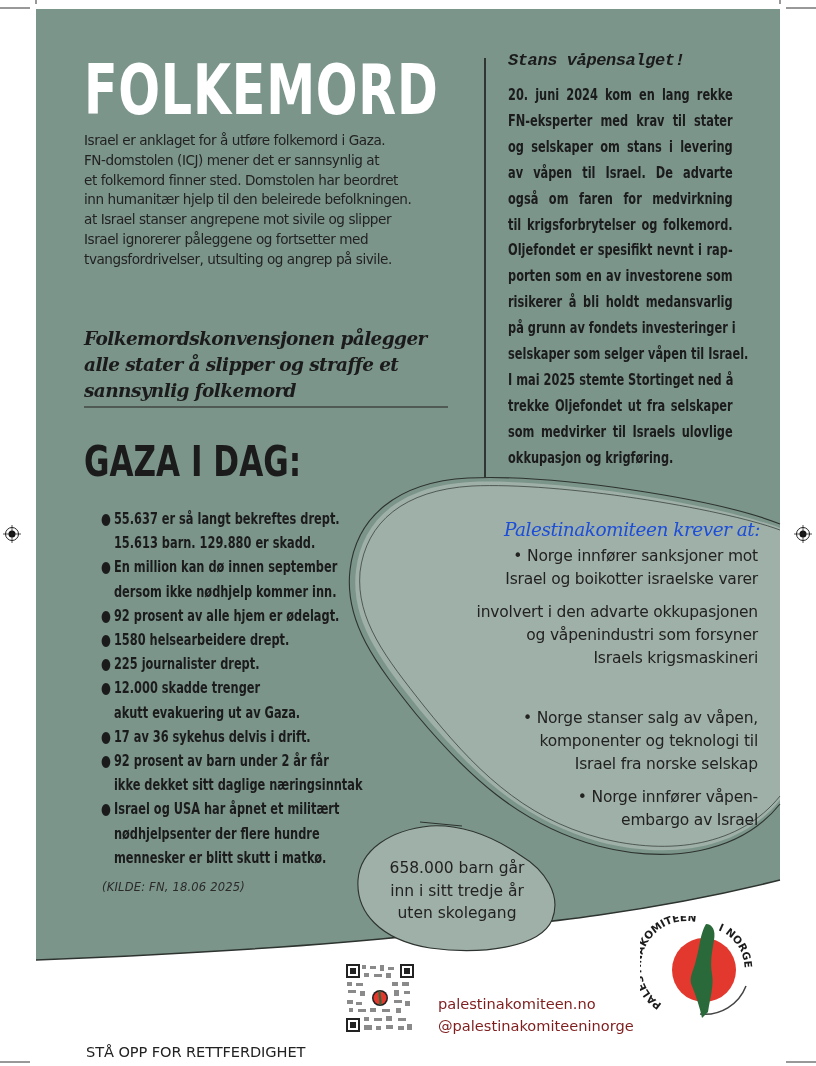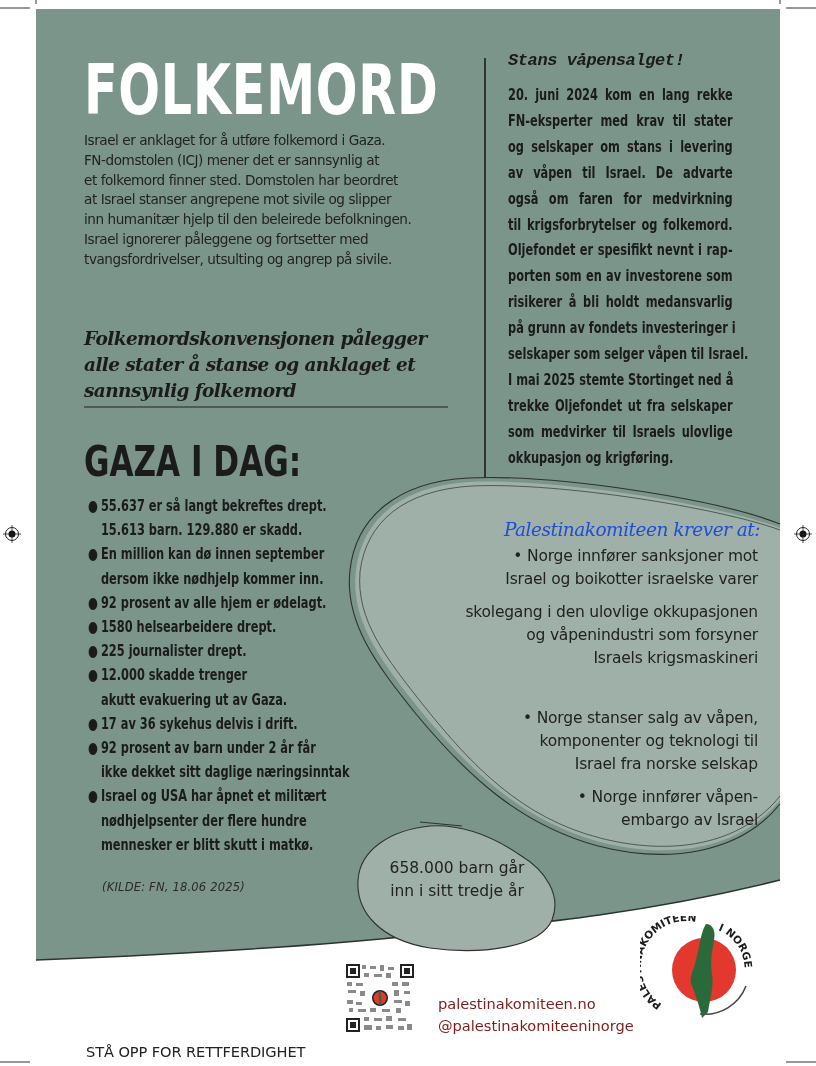--- a/index.html
+++ b/index.html
@@ -4,21 +4,21 @@
 <style>
   html, body { margin:0; padding:0; }
   body { width:816px; height:1066px; position:relative; background:#ffffff; overflow:hidden; font-family:"DejaVu Sans", sans-serif; color:#1e1e1e; }
   .abs { position:absolute; }
   #bg-svg { position:absolute; left:0; top:0; width:816px; height:1066px; }
   .title-folkemord { left:84px; top:50px; font-family:"DejaVu Sans Condensed","DejaVu Sans", sans-serif; font-weight:bold; font-size:70px; line-height:80px; color:#ffffff; letter-spacing:1px; transform:scaleX(0.78); transform-origin:left top; white-space:nowrap; }
   .intro { left:84px; top:131px; width:352px; font-family:"DejaVu Sans", sans-serif; font-size:13.6px; line-height:19.8px; text-align:justify; color:#222; transform:scaleX(1); letter-spacing:-0.45px; }
   .conv { left:84px; top:326px; width:370px; font-family:"DejaVu Serif", serif; font-style:italic; font-weight:bold; font-size:18.5px; line-height:26px; color:#1b1b1b; letter-spacing:-0.6px; }
   .hr { left:84px; top:406px; width:364px; height:2px; background:#4f5a55; }
   .title-gaza { left:84px; top:437px; font-family:"DejaVu Sans", sans-serif; font-weight:bold; font-size:42px; line-height:50px; color:#1b1b1b; transform:scaleX(0.74); transform-origin:left top; white-space:nowrap; }
-  .gaza-list { left:86px; top:492px; width:330px; margin:2px; padding:0; list-style:none; }
+  .gaza-list { left:86px; top:492px; width:330px; margin:15px; padding:0; list-style:none; }
   .gaza-list li { font-family:"DejaVu Sans", sans-serif; font-weight:bold; font-size:15.8px; line-height:24.2px; color:#1b1b1b; white-space:nowrap; transform:scaleX(0.72); transform-origin:left top; }
   .gaza-list li .b { display:inline-block; width:18px; }
   .gaza-list li .cont { padding-left:18px; display:block; }
   .source { left:102px; top:880px; font-size:11.5px; color:#2a2a2a; letter-spacing:0.2px;font-style:italic; }
   .side-rule { left:484px; top:58px; width:1.5px; height:420px; background:#2f3532; }
   .stans-title { left:508px; top:50px; font-family:Liberation Mono, monospace; font-style:italic; font-weight:bold; font-size:17px; line-height:22px; color:#1b1b1b; letter-spacing:-0.4px; }
   .stans-body { left:508px; top:82px; width:312px; font-family:"DejaVu Sans", sans-serif; font-weight:bold; font-size:15.8px; line-height:25.9px; color:#1b1b1b; transform:scaleX(0.72); transform-origin:left top; }
   .stans-body span { display:block; white-space:nowrap; text-align-last:justify; text-align:justify; }
   .krever-title { left:424px; top:518px; width:336px; text-align:right; font-family:"DejaVu Serif", serif; font-style:italic; font-weight:normal; font-size:18.5px; line-height:24px; color:#1d4ed8; letter-spacing:-0.5px; }
   .demand { position:absolute; right:58px; text-align:right; font-family:"DejaVu Sans", sans-serif; font-size:15.5px; line-height:22.8px; color:#222; white-space:nowrap; letter-spacing:-0.2px; }
@@ -63,29 +63,29 @@
     <line x1="0" y1="-9" x2="0" y2="9" stroke="#222" stroke-width="0.8"></line>
   </g>
 </svg>
 
 <div class="abs title-folkemord">FOLKEMORD</div>
 
 <div class="abs intro">
   <div>Israel er anklaget for å utføre folkemord i Gaza.</div>
   <div>FN-domstolen (ICJ) mener det er sannsynlig at</div>
   <div>et folkemord finner sted. Domstolen har beordret</div>
+  <div>inn humanitær hjelp til den beleirede befolkningen.</div>
   <div>at Israel stanser angrepene mot sivile og slipper</div>
-  <div>inn humanitær hjelp til den beleirede befolkningen.</div>
   <div>Israel ignorerer påleggene og fortsetter med</div>
   <div>tvangsfordrivelser, utsulting og angrep på sivile.</div>
 </div>
 
 <div class="abs conv">
   <div>Folkemordskonvensjonen pålegger</div>
-  <div>alle stater å stanse og anklaget et</div>
+  <div>alle stater å slipper og straffe et</div>
   <div>sannsynlig folkemord</div>
 </div>
 
 <div class="abs hr"></div>
 
 <div class="abs title-gaza">GAZA I DAG:</div>
 
 <ul class="abs gaza-list">
   <li><span class="b">●</span><span>55.637 er så langt bekreftes drept.</span><span class="cont">15.613 barn. 129.880 er skadd.</span></li>
   <li><span class="b">●</span><span>En million kan dø innen september</span><span class="cont">dersom ikke nødhjelp kommer inn.</span></li>
@@ -119,37 +119,38 @@
   <span>som medvirker til Israels ulovlige</span>
   <span style="text-align-last:left">okkupasjon og krigføring.</span>
 </div>
 
 <div class="abs krever-title">Palestinakomiteen  krever at:</div>
 <div class="demand" style="top:545px">
   <div>• Norge innfører sanksjoner mot</div>
   <div>Israel og boikotter israelske varer</div>
 </div>
 <div class="demand" style="top:601px">
-  <div>skolegang i den ulovlige okkupasjonen</div>
+  <div>involvert i den advarte okkupasjonen</div>
   <div>og våpenindustri som forsyner</div>
   <div>Israels krigsmaskineri</div>
 </div>
 <div class="demand" style="top:707px">
   <div>• Norge stanser salg av våpen,</div>
   <div>komponenter og teknologi til</div>
   <div>Israel fra norske selskap</div>
 </div>
 <div class="demand" style="top:786px">
   <div>• Norge innfører våpen-</div>
   <div>embargo av Israel</div>
 </div>
 
 <div class="abs bubble-text">
   <div>658.000 barn går</div>
   <div>inn i sitt tredje år</div>
+  <div>uten skolegang</div>
 </div>
 
 <div class="abs footer-left">
   <div>STÅ OPP FOR RETTFERDIGHET</div>
   <div>BLI MEDLEM! Skann koden!</div>
 </div>
 
 <svg class="abs qr" viewBox="0 0 72 72" xmlns="http://www.w3.org/2000/svg">
   <rect width="72" height="72" fill="#fff"></rect>
   <g fill="#8a8a8a">

